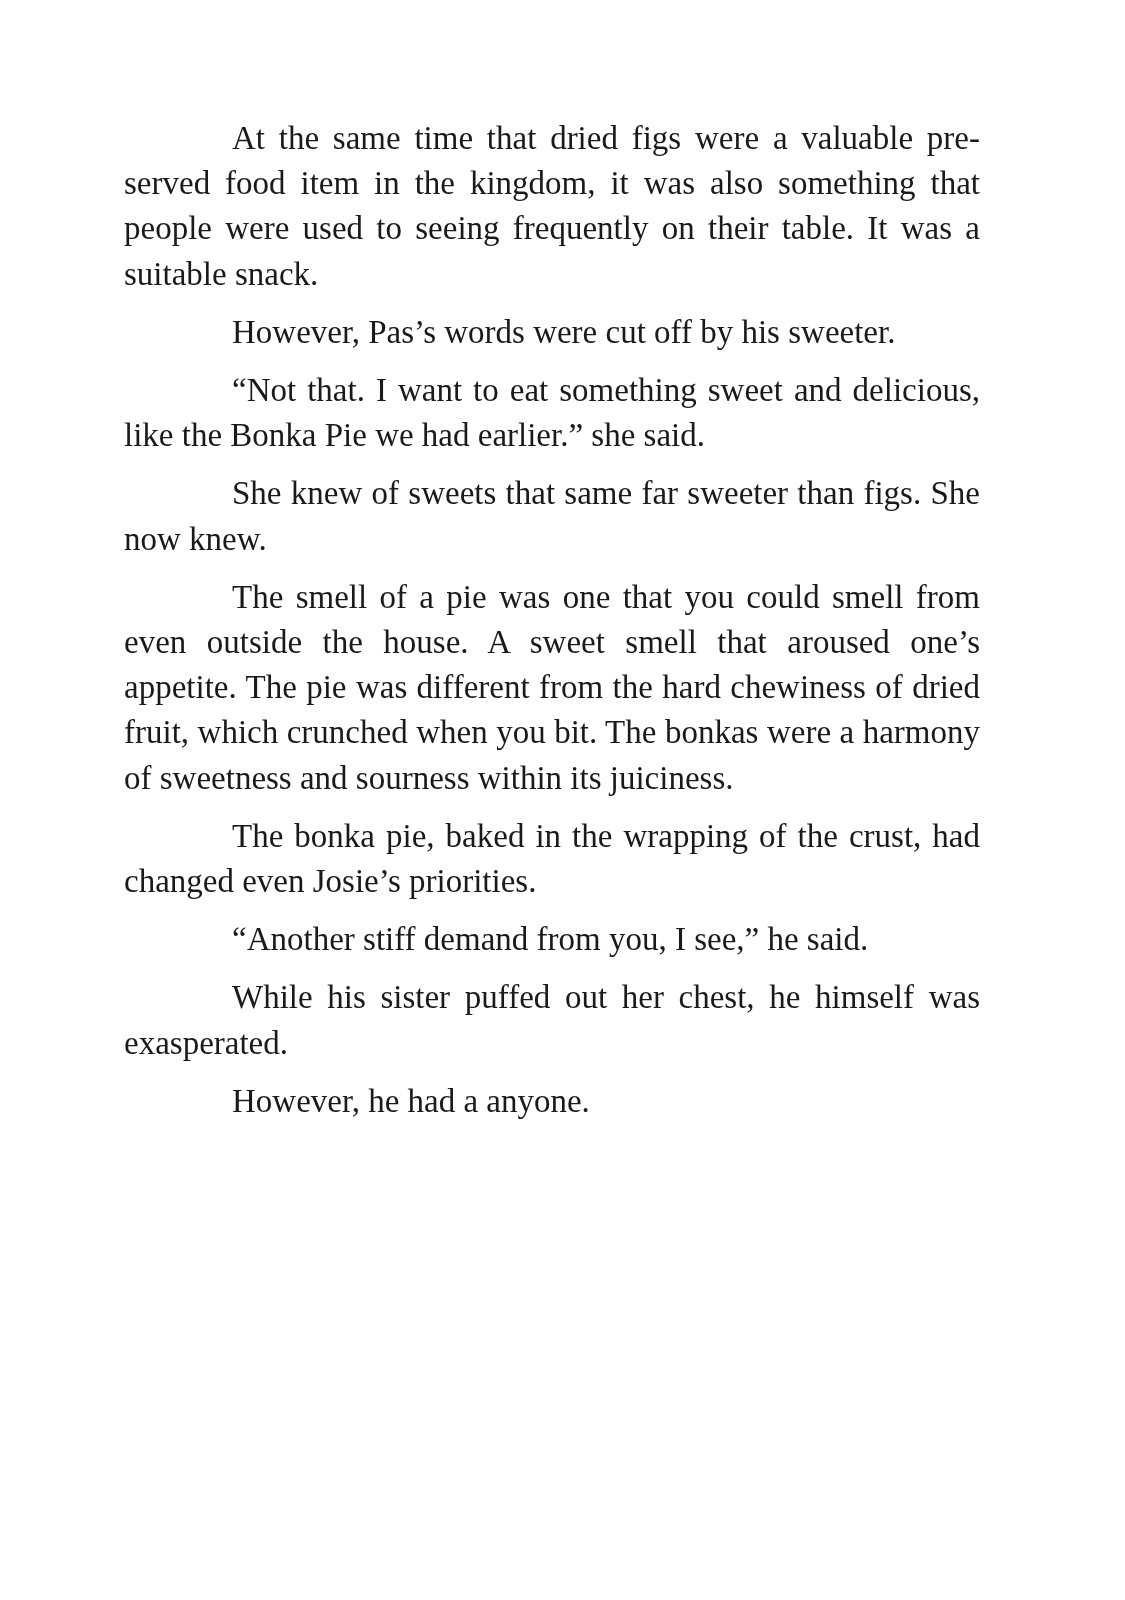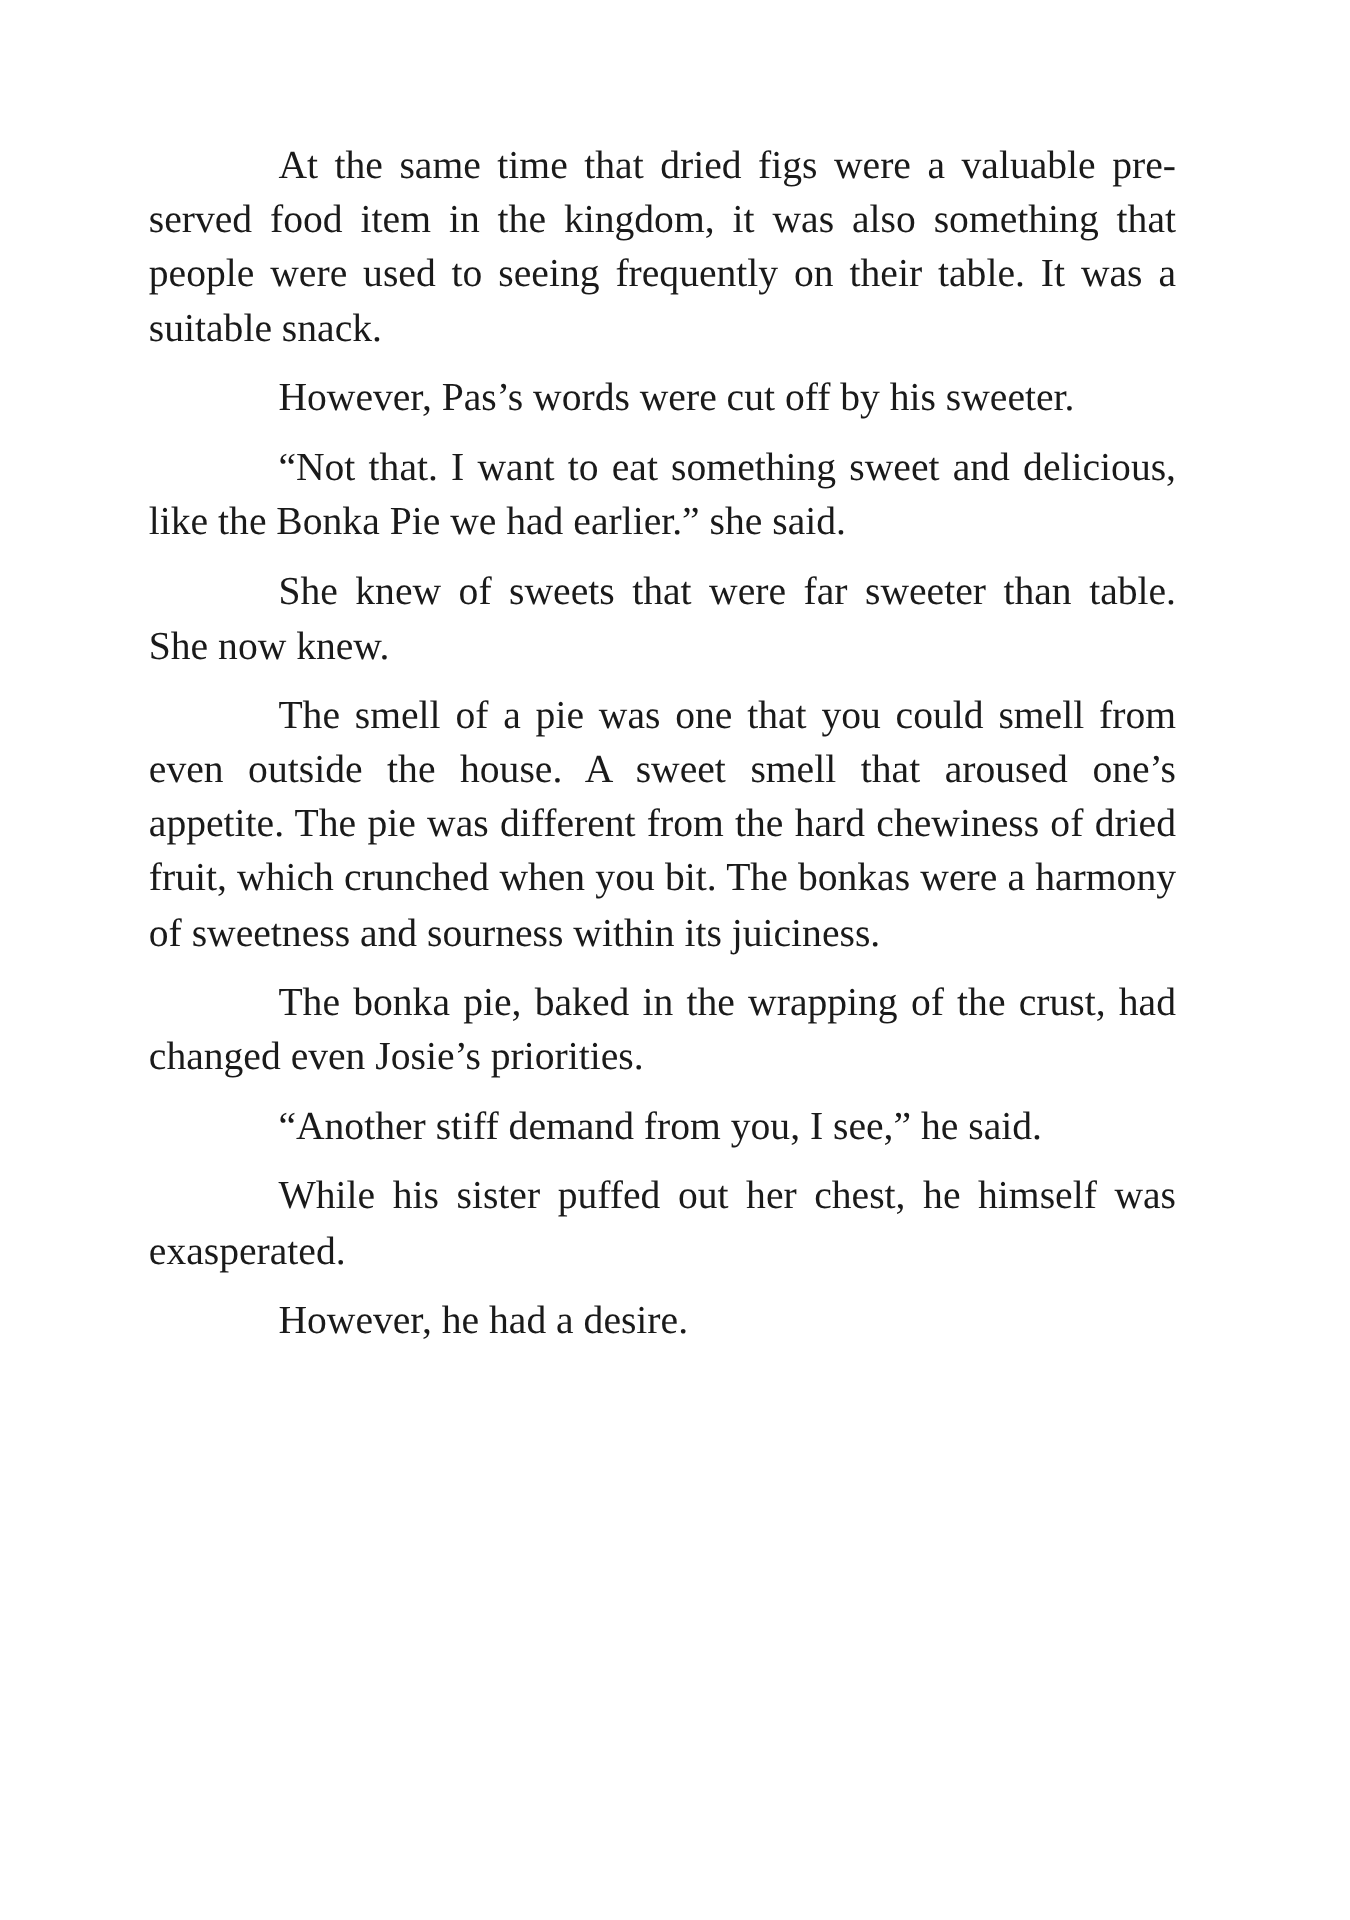--- a/index.html
+++ b/index.html
@@ -33,19 +33,19 @@
       text-align-last: left;
     }
   </style>
 </head>
 <body>
 
 <div class="page">
   <p class="para last-short">At the same time that dried figs were a valuable pre­served food item in the kingdom, it was also something that people were used to seeing frequently on their table. It was a suitable snack.</p>
   <p class="para last-short">However, Pas’s words were cut off by his sweeter.</p>
   <p class="para last-short">“Not that. I want to eat something sweet and deli­cious, like the Bonka Pie we had earlier.” she said.</p>
-  <p class="para last-short">She knew of sweets that were far sweeter than table. She now knew.</p>
+  <p class="para last-short">She knew of sweets that same far sweeter than figs. She now knew.</p>
   <p class="para last-short">The smell of a pie was one that you could smell from even outside the house. A sweet smell that aroused one’s appetite. The pie was different from the hard chewiness of dried fruit, which crunched when you bit. The bonkas were a harmony of sweetness and sourness within its juiciness.</p>
   <p class="para last-short">The bonka pie, baked in the wrapping of the crust, had changed even Josie’s priorities.</p>
   <p class="para last-short">“Another stiff demand from you, I see,” he said.</p>
   <p class="para last-short">While his sister puffed out her chest, he himself was exasperated.</p>
-  <p class="para last-short">However, he had a desire.</p>
+  <p class="para last-short">However, he had a anyone.</p>
 </div>
 
 </body></html>

